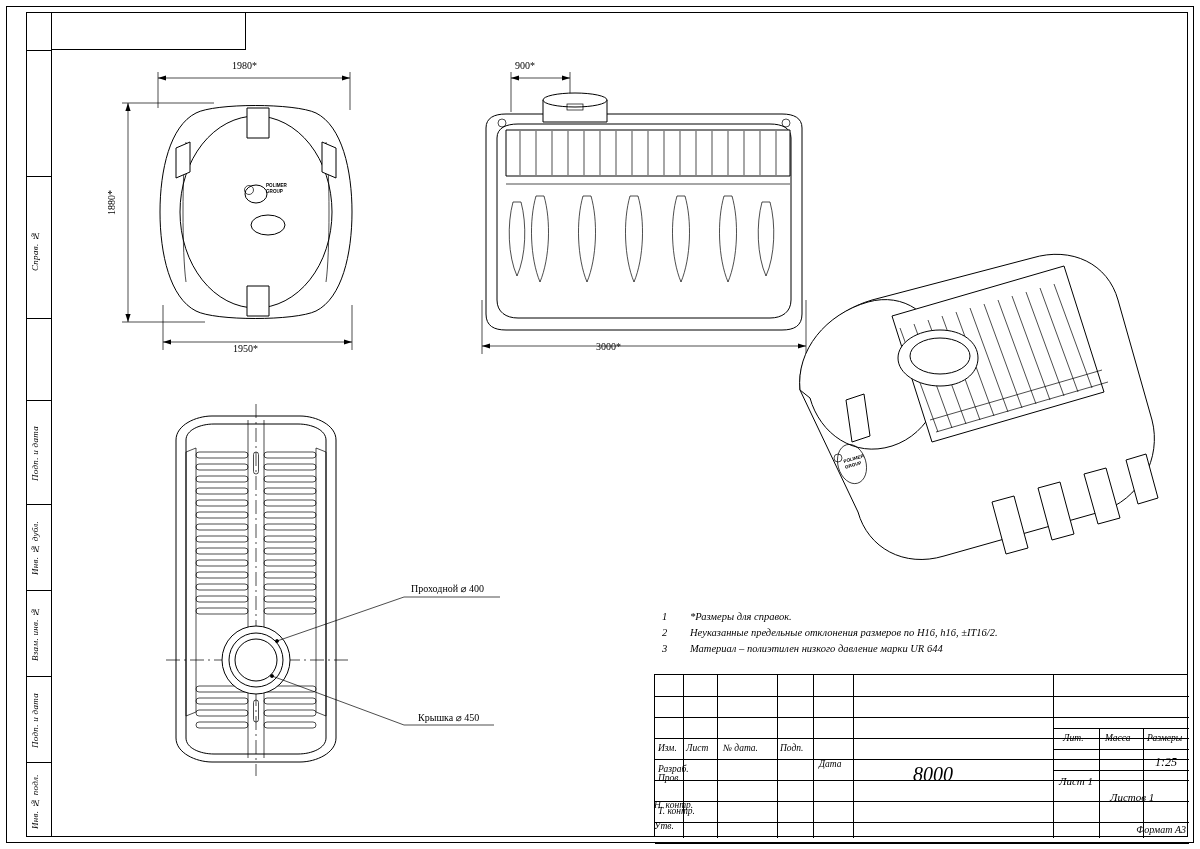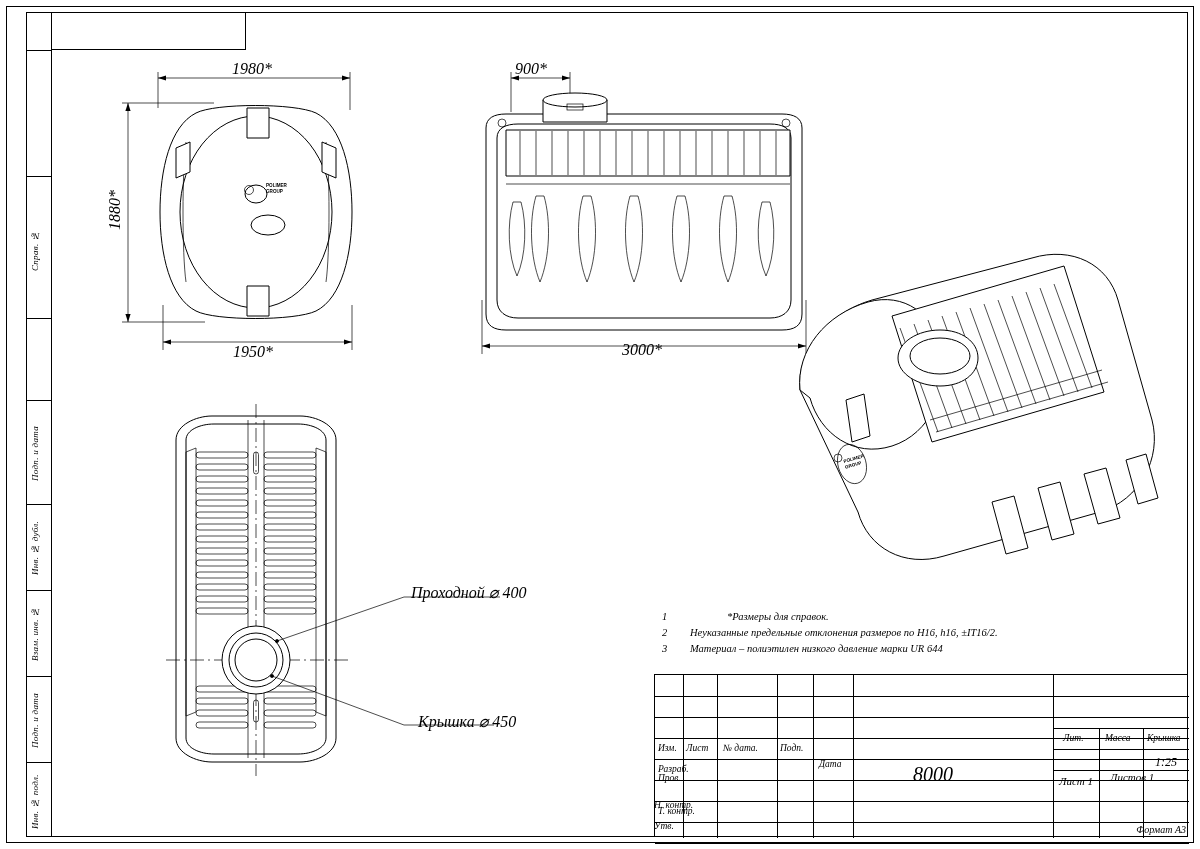--- a/index.html
+++ b/index.html
@@ -37,21 +37,21 @@
   }
 
   
   .topbox{
     position:absolute; left:52px; top:12px; width:194px; height:38px;
     border-right:1px solid #000; border-bottom:1px solid #000; box-sizing:border-box;
   }
 
   
   .dim-txt{
-    position:absolute; font-size:16px; font-style:italic; white-space:nowrap;
+    position:absolute; font-size:10px; white-space:nowrap;
   }
   .note{
     position:absolute; font-size:10.5px; font-style:italic; white-space:nowrap;
   }
   .note-num{ position:absolute; font-size:10.5px; font-style:italic; }
 
   svg{ position:absolute; left:0; top:0; overflow:visible; }
   .ln{ stroke:#000; fill:none; stroke-width:1; }
   .ln-thin{ stroke:#000; fill:none; stroke-width:.7; }
   .ln-dash{ stroke:#000; fill:none; stroke-width:.7; stroke-dasharray:14 4 2 4; }
@@ -212,21 +212,21 @@
     </g>
 
     <g class="ln-thin">
       <circle cx="502" cy="123" r="4"></circle>
       <circle cx="786" cy="123" r="4"></circle>
       <rect x="567" y="104" width="16" height="6"></rect>
     </g>
   </svg>
 
   <div class="dim-txt" style="left:515px; top:60px;">900*</div>
-  <div class="dim-txt" style="left:622px; top:341px;">3000*</div>
+  <div class="dim-txt" style="left:596px; top:341px;">3000*</div>
 
   <svg width="1200" height="849">
     <g class="ln">
       <path class="fillw" d="M176 440 C176 425 196 416 212 416 L300 416 C316 416 336 425 336 440 L336 738 C336 753 316 762 300 762 L212 762 C196 762 176 753 176 738 Z"></path>
       <path class="fillw" d="M186 440 C186 430 200 424 214 424 L298 424 C312 424 326 430 326 440 L326 738 C326 748 312 754 298 754 L214 754 C200 754 186 748 186 738 Z"></path>
     </g>
     <g class="ln-thin">
 
       <rect x="196" y="452" width="52" height="6" rx="3"></rect>
       <rect x="196" y="464" width="52" height="6" rx="3"></rect>
@@ -345,21 +345,21 @@
       <ellipse cx="852" cy="464" rx="14" ry="20" transform="rotate(-16 852 464)"></ellipse>
       <circle cx="838" cy="458" r="4"></circle>
     </g>
   </svg>
   <div style="position:absolute; left:844px; top:456px; line-height:5.6px; transform:rotate(-16deg);">
     <div class="logo-txt">POLIMER</div>
     <div class="logo-txt">GROUP</div>
   </div>
 
   <div class="note-num" style="left:662px; top:611px;">1</div>
-  <div class="note" style="left:690px; top:611px;margin-left:37px;">*Размеры для справок.</div>
+  <div class="note" style="left:690px; top:611px;">*Размеры для справок.</div>
   <div class="note-num" style="left:662px; top:627px;">2</div>
   <div class="note" style="left:690px; top:627px;">Неуказанные предельные отклонения размеров по H16, h16, ±IT16/2.</div>
   <div class="note-num" style="left:662px; top:643px;">3</div>
   <div class="note" style="left:690px; top:643px;">Материал – полиэтилен низкого давление марки UR 644</div>
 
   <div class="tb">
 
     <div class="hline" style="left:0; top:21px; width:534px;"></div>
     <div class="hline" style="left:0; top:42px; width:534px;"></div>
     <div class="hline" style="left:0; top:63px; width:534px;"></div>
@@ -389,23 +389,23 @@
     <div class="lbl" style="left:3px; top:89px;">Разраб.</div>
     <div class="lbl" style="left:3px; top:98px;">Пров.</div>
     <div class="lbl" style="left:3px; top:131px;">Т. контр.</div>
 
     <div class="hline" style="left:0; top:168px; width:534px;"></div>
 
     <div class="big" style="left:258px; top:88px;">8000</div>
 
     <div class="lbl" style="left:408px; top:58px;">Лит.</div>
     <div class="lbl" style="left:450px; top:58px;">Масса</div>
-    <div class="lbl" style="left:492px; top:58px;">Крышка</div>
+    <div class="lbl" style="left:492px; top:58px;">Размеры</div>
     <div class="lbl" style="left:500px; top:80px; font-size:12px;">1:25</div>
     <div class="lbl" style="left:404px; top:100px; font-size:11px;">Лист 1</div>
-    <div class="lbl" style="left:455px; top:96px; font-size:11px;">Листов 1</div>
+    <div class="lbl" style="left:455px; top:116px; font-size:11px;">Листов 1</div>
   </div>
 
   <div style="position:absolute; left:654px; top:800px; font-size:9.5px; font-style:italic;">Н. контр.</div>
   <div style="position:absolute; left:654px; top:821px; font-size:9.5px; font-style:italic;">Утв.</div>
 
   <div class="fmt">Формат А3</div>
 </div>
 
 </body></html>

